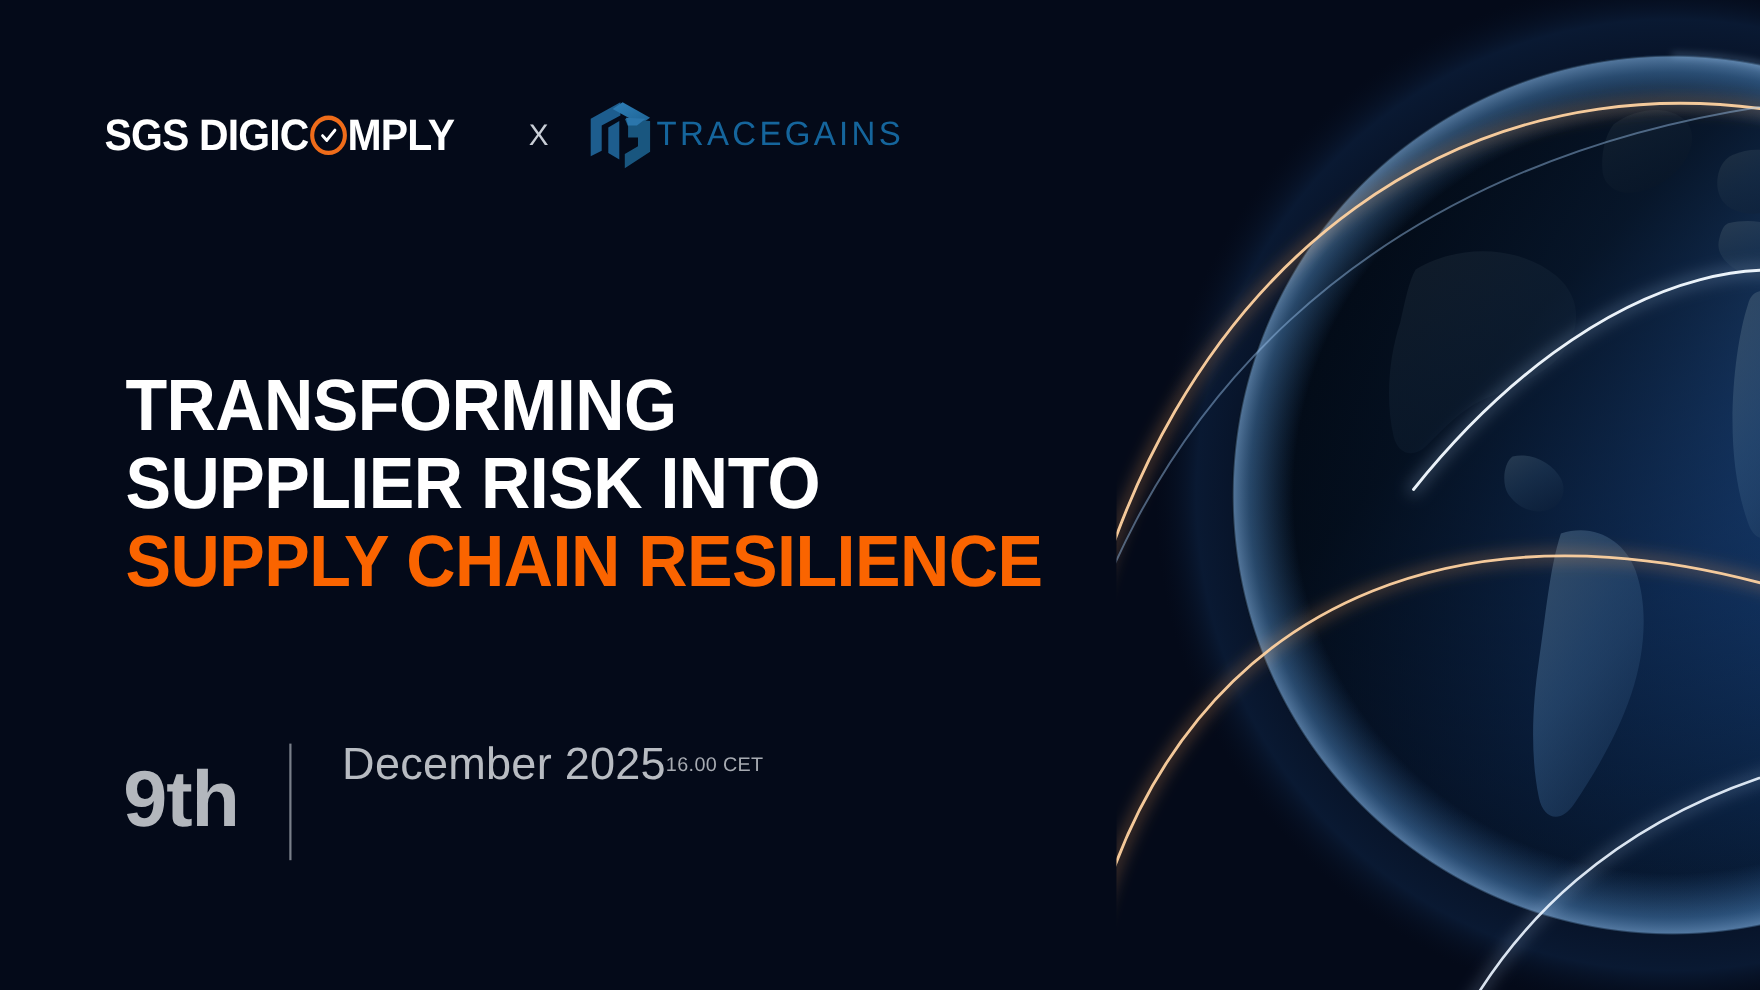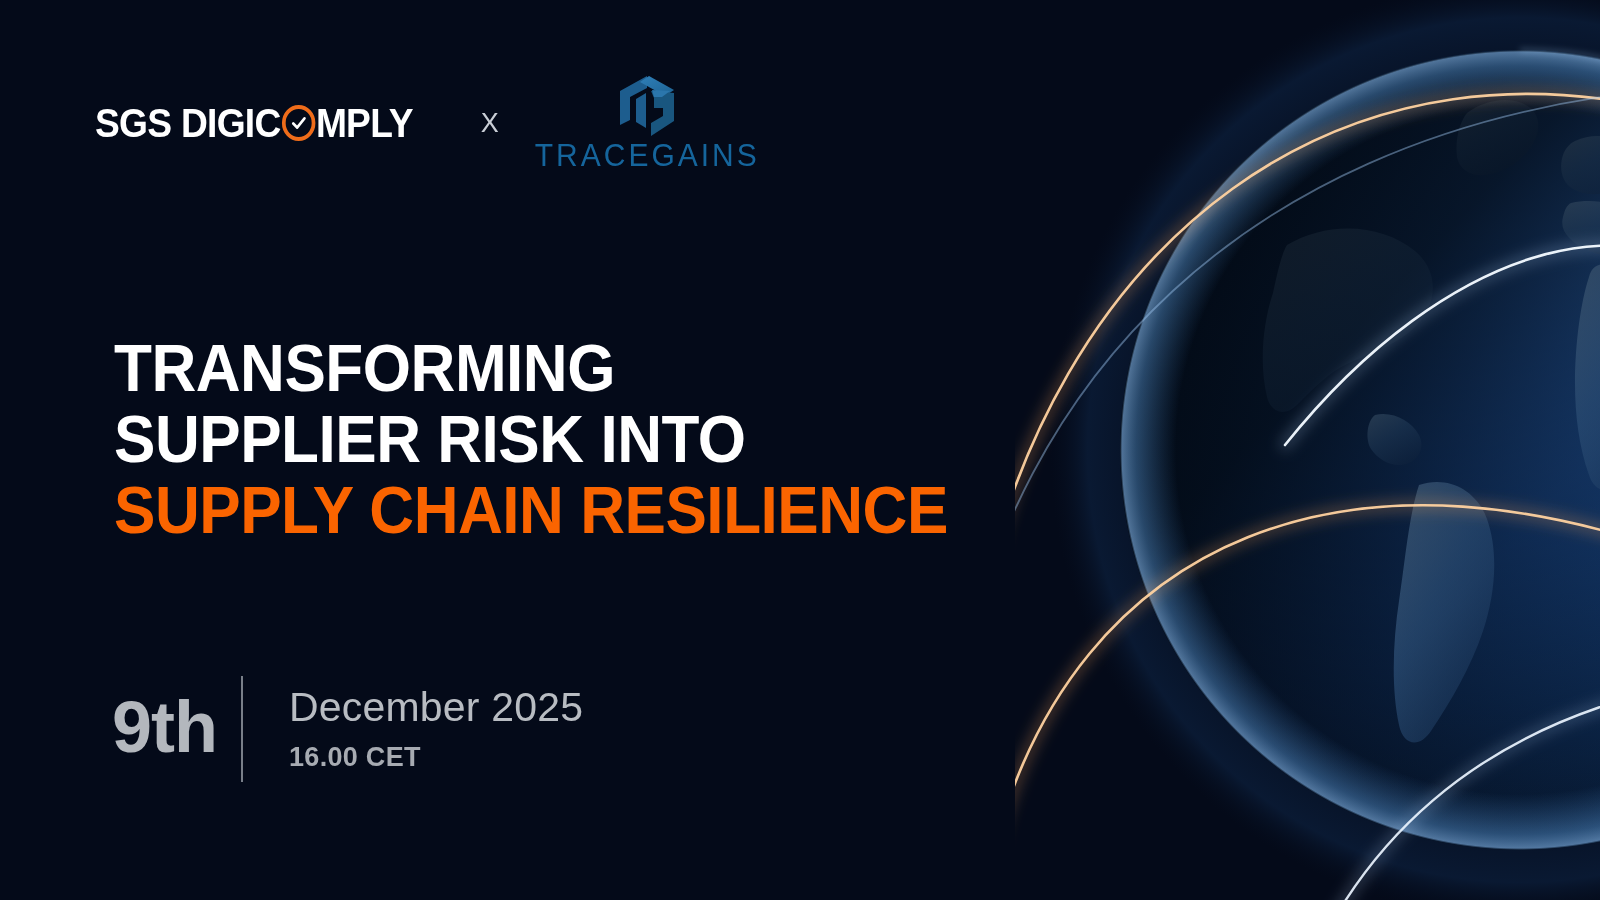--- a/index.html
+++ b/index.html
@@ -48,21 +48,21 @@
     border:4px solid #ef6c1a; margin:0 1px; position:relative;
     vertical-align:middle;
   }
   .sgs-check svg { width:20px; height:20px; display:block; }
 
   .x-sep {
     color:#c9ced6; font-size:27px; font-weight:400;
     margin:0 36px 0 44px; line-height:1;
   }
 
-  .tg-logo { display:flex; align-items:center; gap:4px;flex-direction:column; }
+  .tg-logo { display:flex; align-items:center; gap:4px; }
   .tg-mark { width:58px; height:62px; display:block; }
   .tg-word {
     font-size:30px; font-weight:400; letter-spacing:3.0px;
     color:#15659c; line-height:1;
     transform:scaleY(1.02);
   }
 
   
   .headline {
     position:absolute; left:114px; top:333px;
@@ -80,37 +80,37 @@
 
   
   .date-block {
     position:absolute; left:112px; top:668px;
     display:flex; align-items:stretch; height:118px;
   }
   .date-day {
     display:flex; align-items:center;
     font-size:72px; font-weight:700; color:#b3b7bd;
     letter-spacing:-1px; line-height:1;
-    padding-right:24px;
+    padding-right:46px;
   }
   .date-rule {
     width:2px; background:#8e949d; opacity:0.85;
     margin:8px 0 4px 0;
     align-self:stretch;
   }
   .date-text {
-    display:flex; flex-direction:column; justify-content:center;
+    display:flex; justify-content:center;
     padding-left:46px; padding-top:4px;
   }
   .date-month {
     font-size:41px; font-weight:400; color:#b8bcc2;
     line-height:1.08; letter-spacing:0.2px;
   }
   .date-time {
-    font-size:27px; font-weight:700; color:#a7abb2;
+    font-size:18px; font-weight:400; color:#a7abb2;
     line-height:1.1; margin-top:14px; letter-spacing:0.3px;
   }
 </style>
 </head>
 <body>
 
 <div class="stage">
 
   <div class="globe-wrap">
     <svg class="globe-svg" viewBox="0 0 1010 1010" xmlns="http://www.w3.org/2000/svg">

